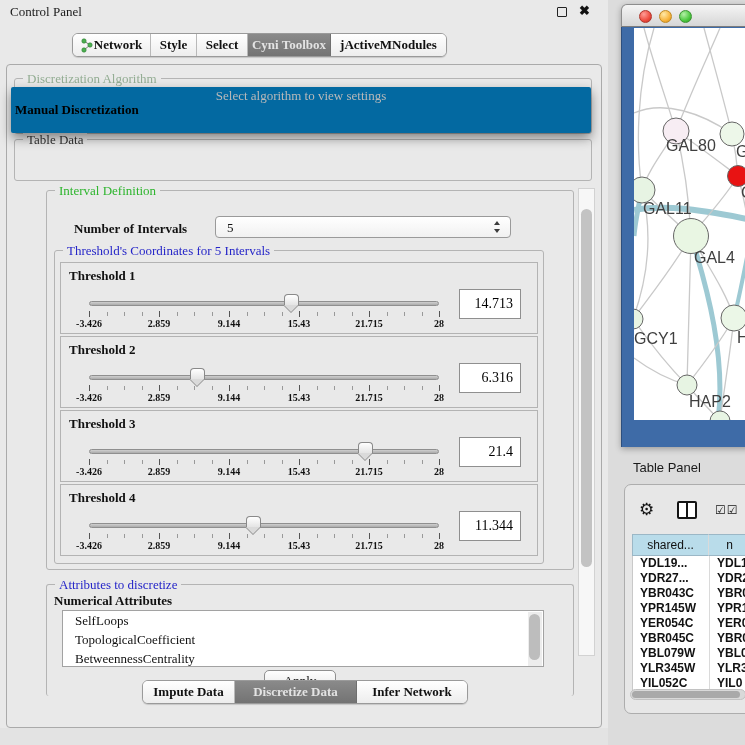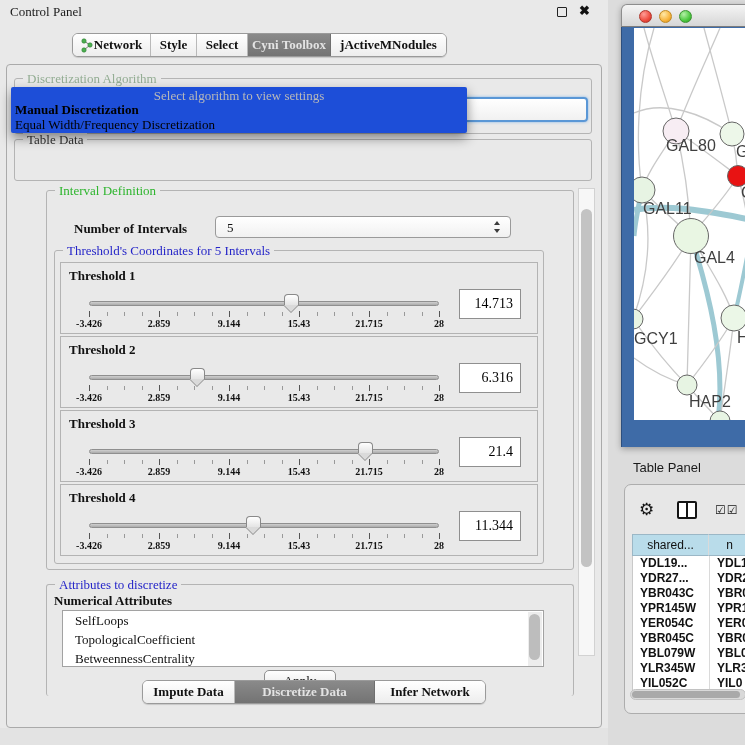--- a/index.html
+++ b/index.html
@@ -44,21 +44,21 @@
   .combo-text { position:absolute; left:11px; top:3px; }
   .spinner { position:absolute; right:9px; top:50%; transform:translateY(-50%); width:7px; height:12px; }
   .spinner::before, .spinner::after { content:''; position:absolute; left:0;
            border-left:3.5px solid transparent; border-right:3.5px solid transparent; }
   .spinner::before { top:0; border-bottom:4px solid #3c3c3c; }
   .spinner::after  { bottom:0; border-top:4px solid #3c3c3c; }
   #algo-combo { left:22px; top:97px; width:566px; height:25px;
                 border:2px solid #5a97d6; box-shadow:0 0 3px #7fb2e8; }
 
   
-  #algo-popup { left:11px; top:87px; width:456px; height:46px; background:#1d4ed8;
+  #algo-popup { left:11px; top:87px; width:580px; height:46px; background:#0369a1;
                 border-radius:2px; box-shadow:0 5px 12px rgba(0,0,0,.45); font-size:13px; }
   #algo-hint { position:absolute; left:0; right:0; top:1px; text-align:center; color:#b9b9b9; }
   .popup-item { position:absolute; left:4px; white-space:nowrap; color:#000; }
   #popup-item-0 { top:15px; font-weight:bold; }
   #popup-item-1 { top:30px; }
 
   
   #num-int-label { left:74px; top:221px; font-size:13px; font-weight:bold; color:#111; }
   #num-int-combo { left:215px; top:216px; width:296px; height:22px; }
   #table-data-combo { left:24px; top:150px; width:558px; height:22px; }
@@ -371,34 +371,33 @@
       <div id="attr-thumb"></div>
     </div>
   </div>
 
   <div id="apply-btn" class="abs">Apply</div>
 
   <div id="bottom-tabs" class="abs segbar">
     <div class="seg" style="width:92px">
       <span>Impute Data</span>
     </div>
-    <div class="seg selected" style="width:140px">
+    <div class="seg selected" style="width:122px">
       <span>Discretize Data</span>
     </div>
     <div class="seg" style="width:110px">
       <span>Infer Network</span>
     </div>
   </div>
 
   <div id="below-strip" class="abs"></div>
 
   <div id="algo-popup" class="abs">
     <div id="algo-hint">Select algorithm to view settings</div>
     <div id="popup-item-0" class="popup-item">Manual Discretization</div>
-    <div id="popup-item-1" class="popup-item">Equal Width/Frequency Discretization</div>
   </div>
 </div>
 
 <div id="right-bg" class="abs"></div>
 
 <div id="net-window" class="abs">
   <div id="net-titlebar" class="abs">
     <span id="light-red" class="light"></span>
     <span id="light-yellow" class="light"></span>
     <span id="light-green" class="light"></span>

